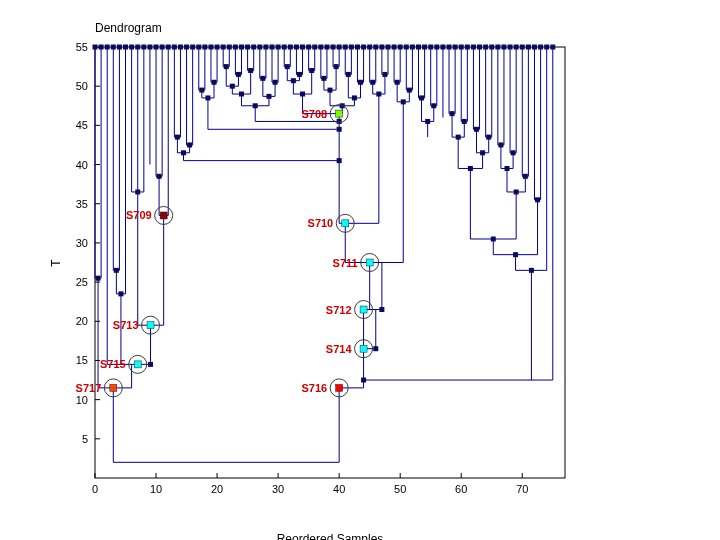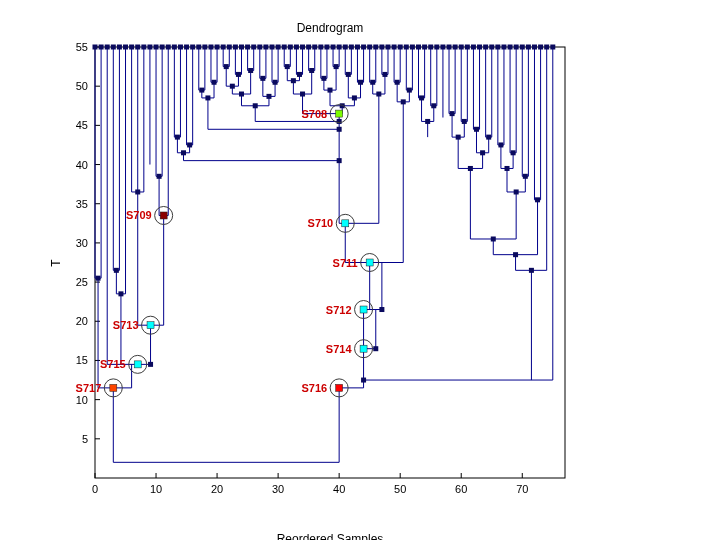--- a/index.html
+++ b/index.html
@@ -1,19 +1,19 @@
 <!DOCTYPE html>
 <html><head>
 <meta charset="utf-8">
 <style>
   html,body{margin:0;padding:0;background:#ffffff;}
   .figure{position:relative;width:720px;height:540px;background:#ffffff;overflow:hidden;
           font-family:"Liberation Sans",sans-serif;}
   .figure svg{position:absolute;left:0;top:0;}
-  .chart-title{position:absolute;left:95px;top:21px;width:470px;text-align:center;
+  .chart-title{position:absolute;left:95px;top:21px;width:470px;
                font-size:12px;color:#000;}
   .x-label{position:absolute;left:95px;top:484px;width:470px;text-align:center;
            font-size:12px;color:#000;margin-top:48px;}
   .y-label{position:absolute;left:52px;top:256px;font-size:12px;color:#000;
            transform:rotate(-90deg);transform-origin:center;}
   svg text{font-family:"Liberation Sans",sans-serif;}
 </style>
 </head>
 <body>
 

